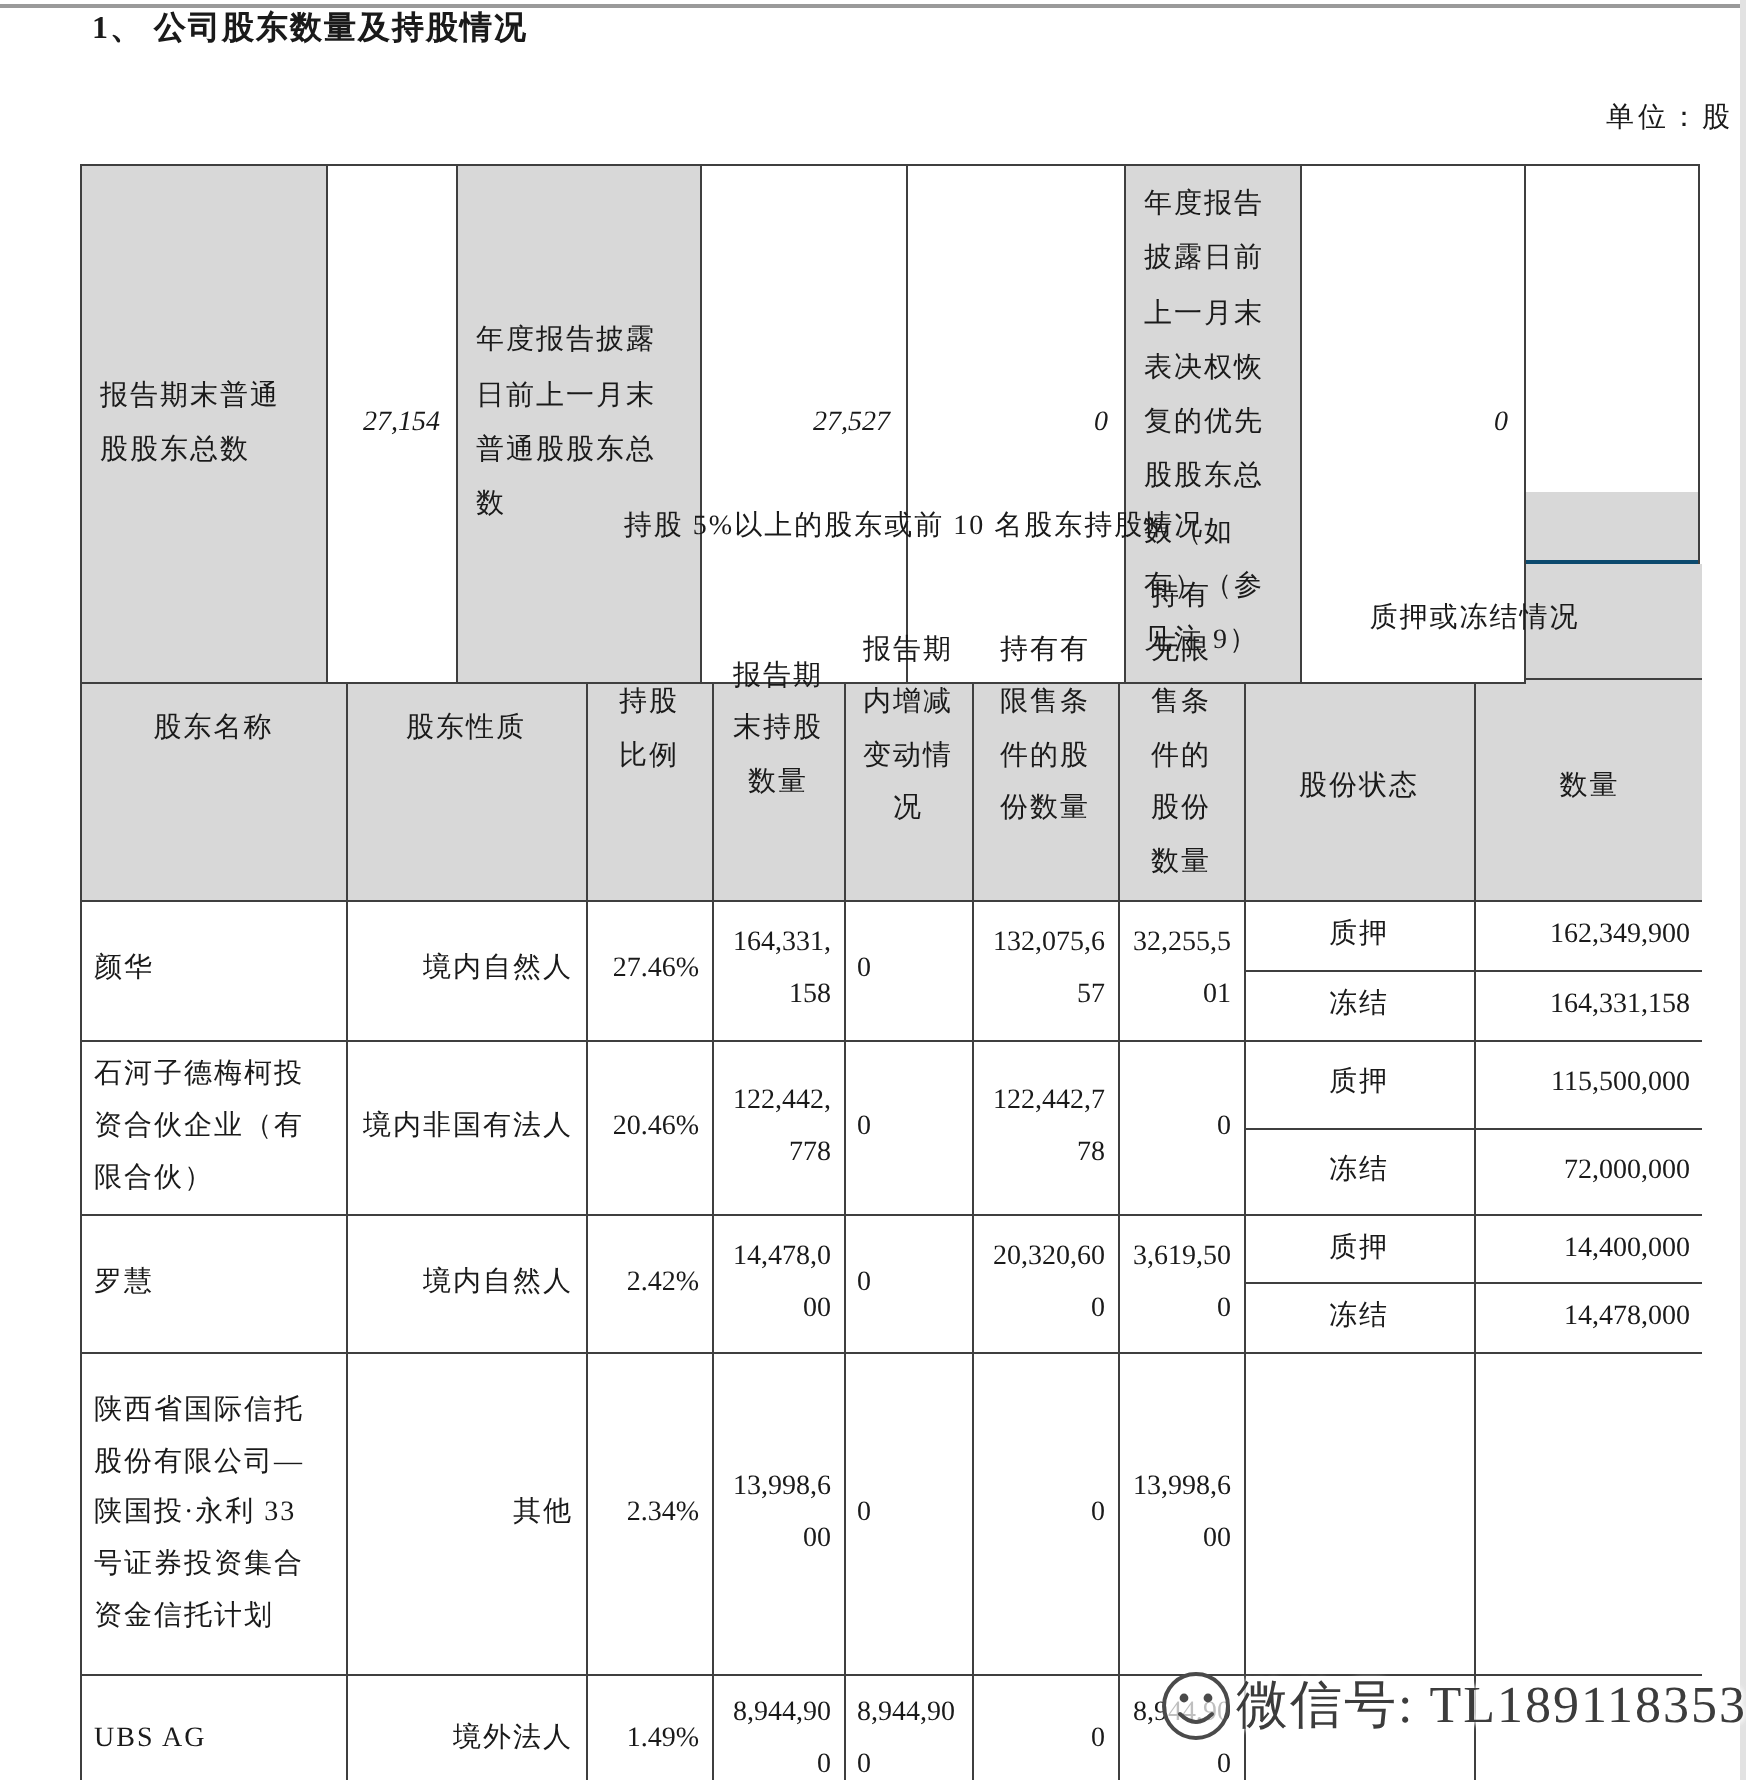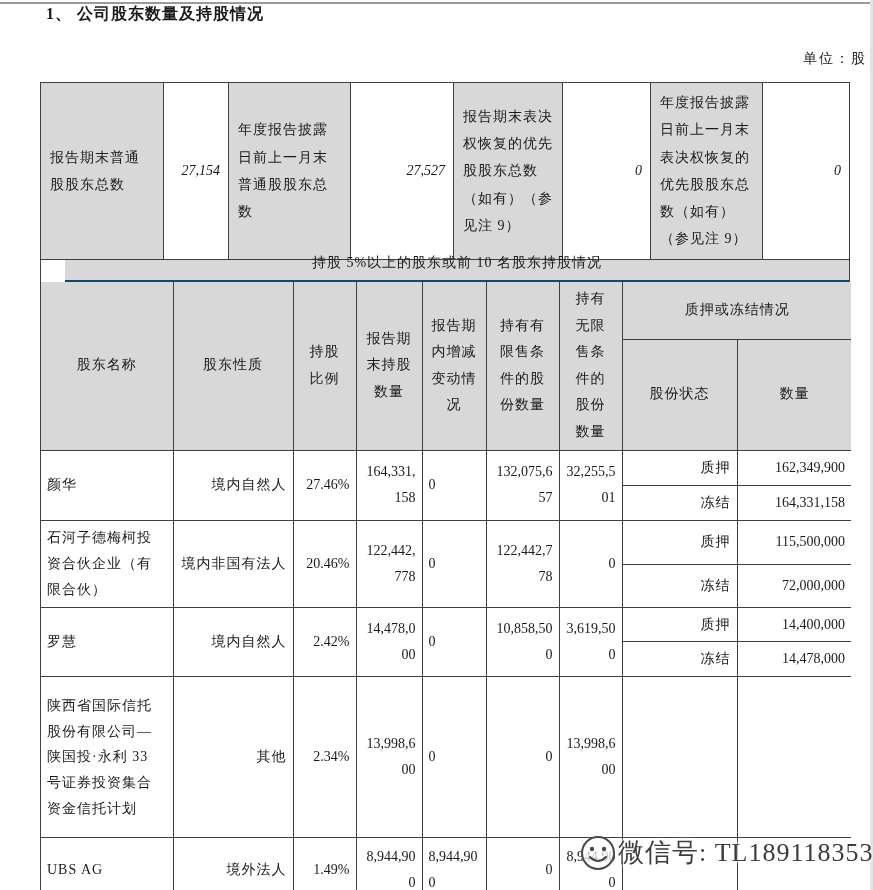--- a/index.html
+++ b/index.html
@@ -27,21 +27,21 @@
   table.main{width:100%;border-collapse:collapse;table-layout:fixed;}
   table.main th,table.main td{border-right:1px solid #3f3f3f;border-bottom:1px solid #3f3f3f;
     box-sizing:border-box;vertical-align:middle;font-weight:normal;}
   table.main th:last-child,table.main td.no-r{border-right:none;padding-left:10px;}
   table.main th{background:#d8d8d8;font-size:14px;letter-spacing:1px;line-height:1.9;padding:4px 9px;text-align:center;}
   table.main td{background:#fff;font-size:14px;line-height:1.85;padding:4px 6px;word-break:break-all;}
   td.c-name{text-align:left;padding-left:9px;letter-spacing:1px;}
   td.c-nature{text-align:right;padding-left:9px;letter-spacing:1px;}
   td.c-num{text-align:right;padding-right:7px;}
   td.c-chg{text-align:left;padding-left:6px;}
-  td.c-status{text-align:right;padding-left:9px;letter-spacing:1px;}
+  td.c-status{text-align:center;padding-left:9px;letter-spacing:1px;}
 
   
   .watermark{position:absolute;left:578px;top:832px;display:flex;align-items:center;z-index:5;}
   .wm-icon{width:40px;height:40px;flex:0 0 40px;}
   .wm-text{font-size:26px;color:#3c3c3c;letter-spacing:1px;white-space:nowrap;
     text-shadow:0 0 3px #fff,0 0 3px #fff,0 0 5px #fff;}
 </style>
 </head>
 <body>
 
@@ -52,21 +52,20 @@
   <div class="doc-title">1、 公司股东数量及持股情况</div>
   <div class="unit-label">单位：股</div>
 
   <div class="tbl-wrap">
 
     <div class="summary" id="summary">
         <div class="sum-cell sum-label">报告期末普通股股东总数</div>
         <div class="sum-cell sum-value">27,154</div>
         <div class="sum-cell sum-label">年度报告披露日前上一月末普通股股东总数</div>
         <div class="sum-cell sum-value">27,527</div>
-        <div class="sum-cell sum-label">报告期末表决权恢复的优先股股东总数（如有）（参见注 9）</div>
         <div class="sum-cell sum-value">0</div>
         <div class="sum-cell sum-label">年度报告披露日前上一月末表决权恢复的优先股股东总数（如有）（参见注 9）</div>
         <div class="sum-cell sum-value">0</div>
       </div>
 
     <div class="sec-header">持股 5%以上的股东或前 10 名股东持股情况</div>
 
     <table class="main">
       <colgroup>
         <col style="width:132px">
@@ -125,21 +124,21 @@
           <tr style="height: 43px;">
             <td class="c-status">冻结</td>
             <td class="c-num no-r">72,000,000</td>
           </tr>
           <tr style="height: 33px;">
             <td class="c-name" rowspan="2">罗慧</td>
             <td class="c-nature" rowspan="2">境内自然人</td>
             <td class="c-num" rowspan="2">2.42%</td>
             <td class="c-num" rowspan="2">14,478,000</td>
             <td class="c-chg" rowspan="2">0</td>
-            <td class="c-num" rowspan="2">10,858,500</td>
+            <td class="c-num" rowspan="2">20,320,600</td>
             <td class="c-num" rowspan="2">3,619,500</td>
             <td class="c-status">质押</td>
             <td class="c-num no-r">14,400,000</td>
           </tr>
           <tr style="height: 34px;">
             <td class="c-status">冻结</td>
             <td class="c-num no-r">14,478,000</td>
           </tr>
           <tr style="height: 161px;">
             <td class="c-name">陕西省国际信托股份有限公司—陕国投·永利 33 号证券投资集合资金信托计划</td>

